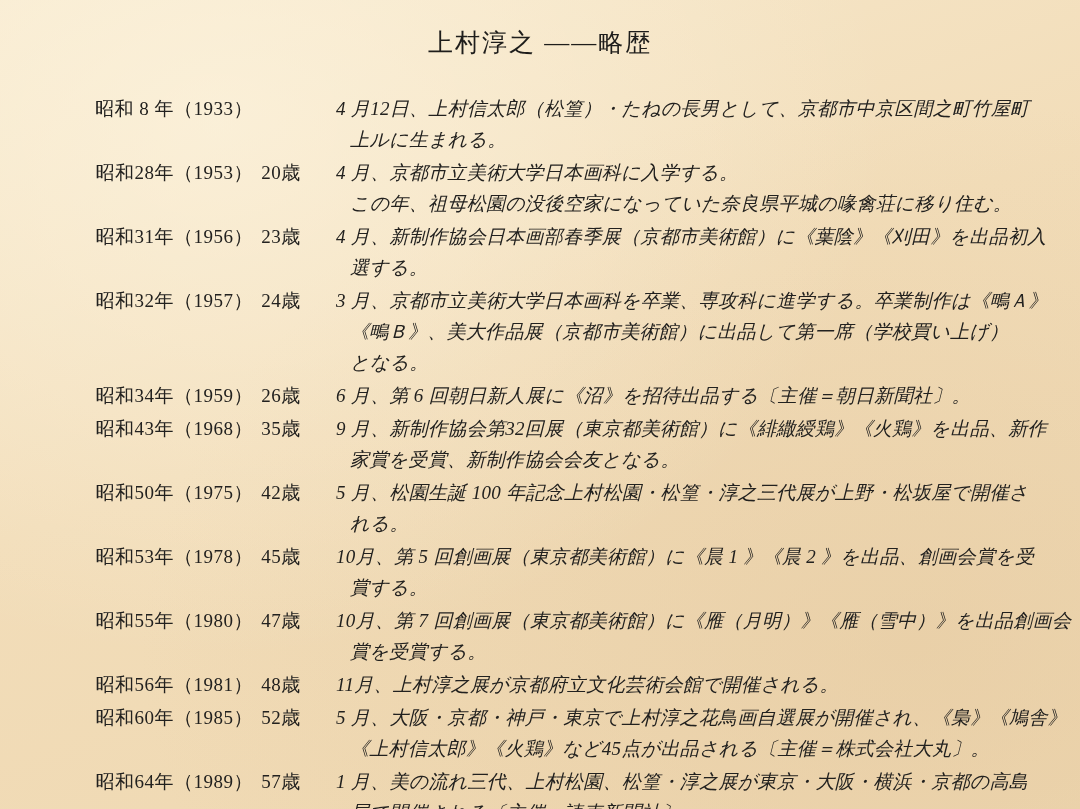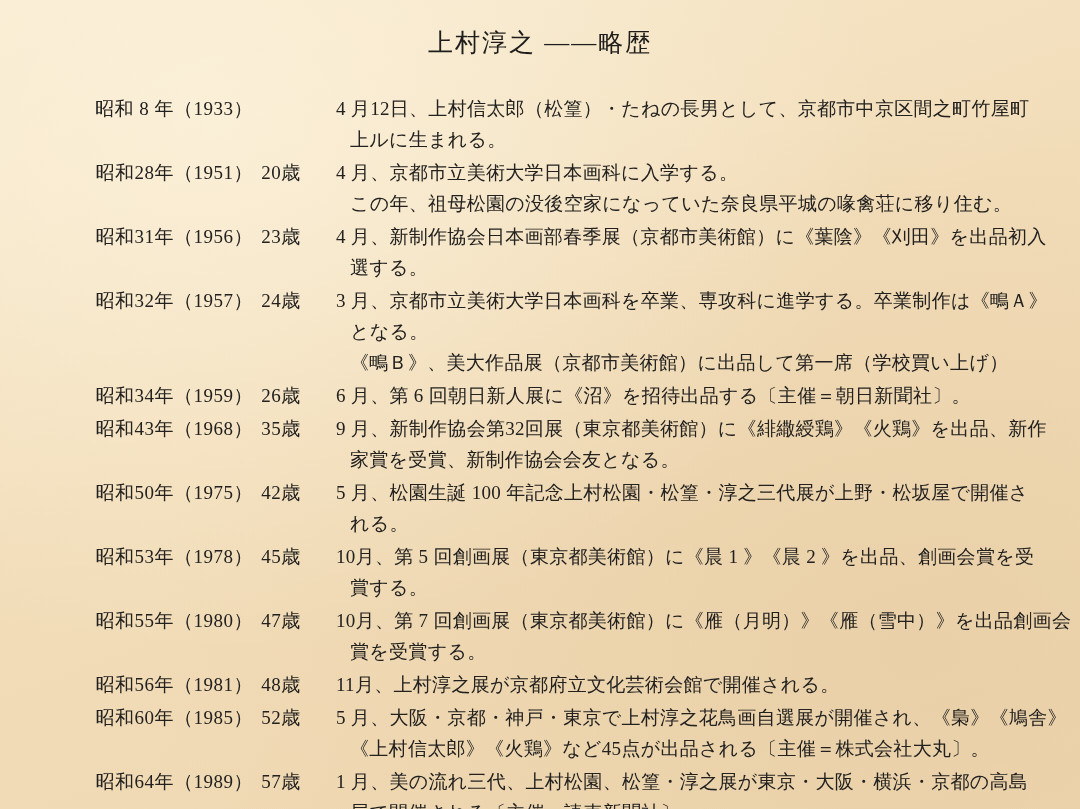--- a/index.html
+++ b/index.html
@@ -71,20 +71,21 @@
   .body-col {
     flex: 1 1 auto;
     font-size: 19px;
     line-height: 31px;
     letter-spacing: 0.3px;
     text-align: justify;
   }
   .body-col .line {
     display: block;
     white-space: nowrap;
+    font-style: italic;
   }
   .line.indent {
     padding-left: 14px;
   }
 </style>
 </head>
 <body>
 
 <div class="page">
 
@@ -100,21 +101,21 @@
       </div>
       <div class="body-col">
         <span class="line">4 月12日、上村信太郎（松篁）・たねの長男として、京都市中京区間之町竹屋町</span>
         <span class="line indent">上ルに生まれる。</span>
       </div>
     </div>
 
     <div class="entry">
       <div class="era-col">
         <span class="era-name">昭和28年</span>
-        <span class="era-western">（1951）</span>
+        <span class="era-western">（1953）</span>
         <span class="era-age">20歳</span>
       </div>
       <div class="body-col">
         <span class="line">4 月、京都市立美術大学日本画科に入学する。</span>
         <span class="line indent">この年、祖母松園の没後空家になっていた奈良県平城の喙禽荘に移り住む。</span>
       </div>
     </div>
 
     <div class="entry">
       <div class="era-col">
@@ -129,22 +130,22 @@
     </div>
 
     <div class="entry">
       <div class="era-col">
         <span class="era-name">昭和32年</span>
         <span class="era-western">（1957）</span>
         <span class="era-age">24歳</span>
       </div>
       <div class="body-col">
         <span class="line">3 月、京都市立美術大学日本画科を卒業、専攻科に進学する。卒業制作は《鴫Ａ》</span>
+        <span class="line indent">《鴫Ｂ》、美大作品展（京都市美術館）に出品して第一席（学校買い上げ）</span>
         <span class="line indent">となる。</span>
-        <span class="line indent">《鴫Ｂ》、美大作品展（京都市美術館）に出品して第一席（学校買い上げ）</span>
       </div>
     </div>
 
     <div class="entry">
       <div class="era-col">
         <span class="era-name">昭和34年</span>
         <span class="era-western">（1959）</span>
         <span class="era-age">26歳</span>
       </div>
       <div class="body-col">

